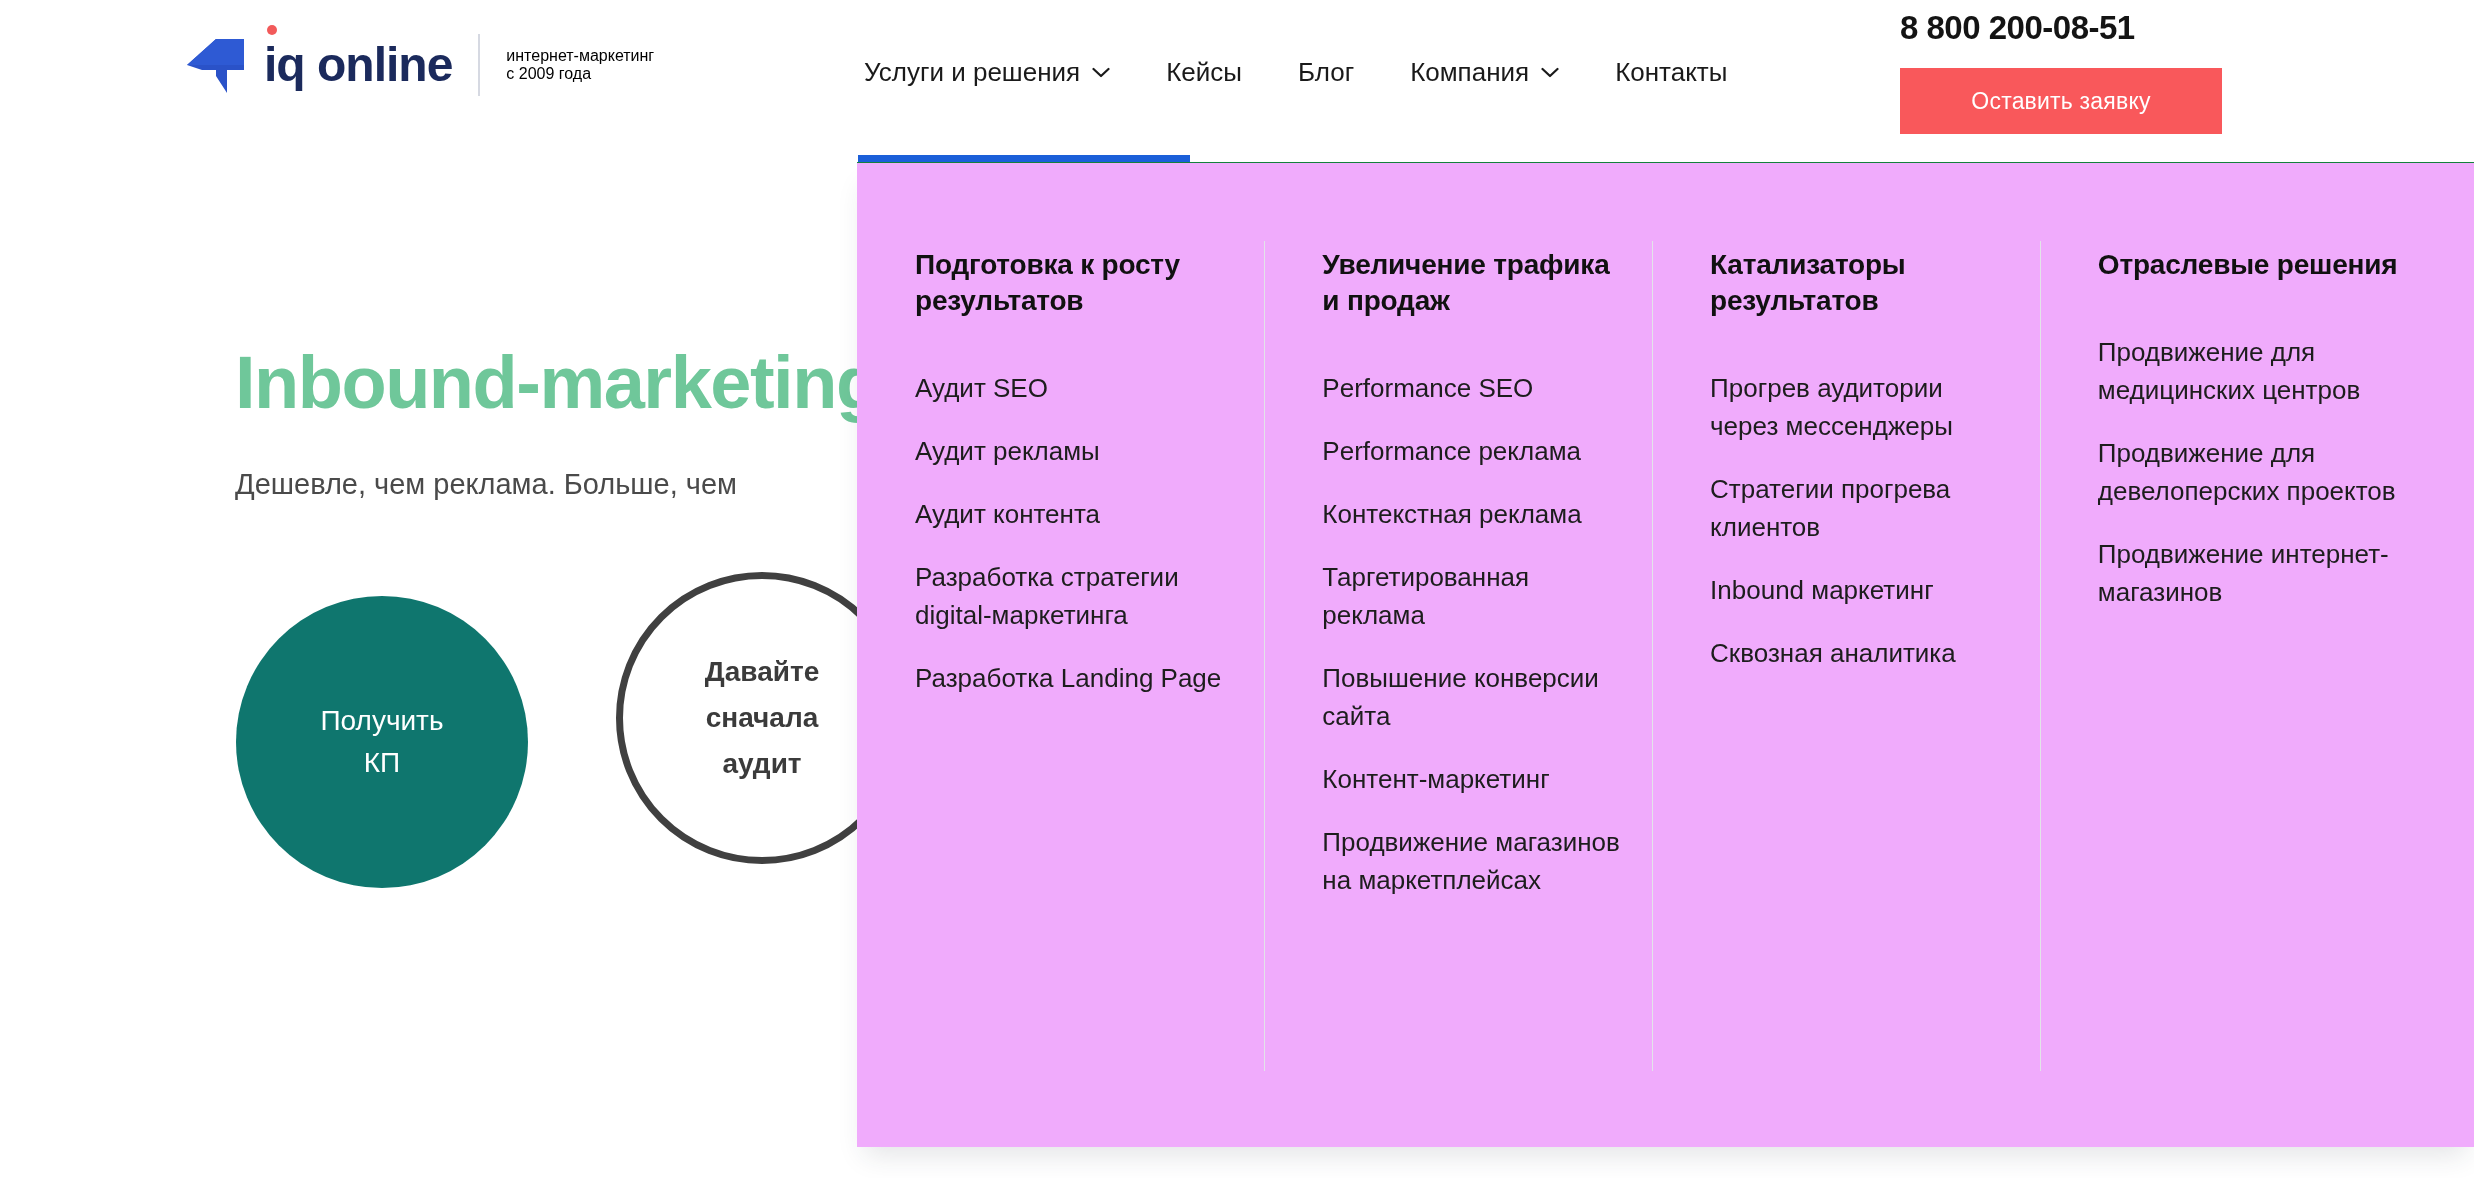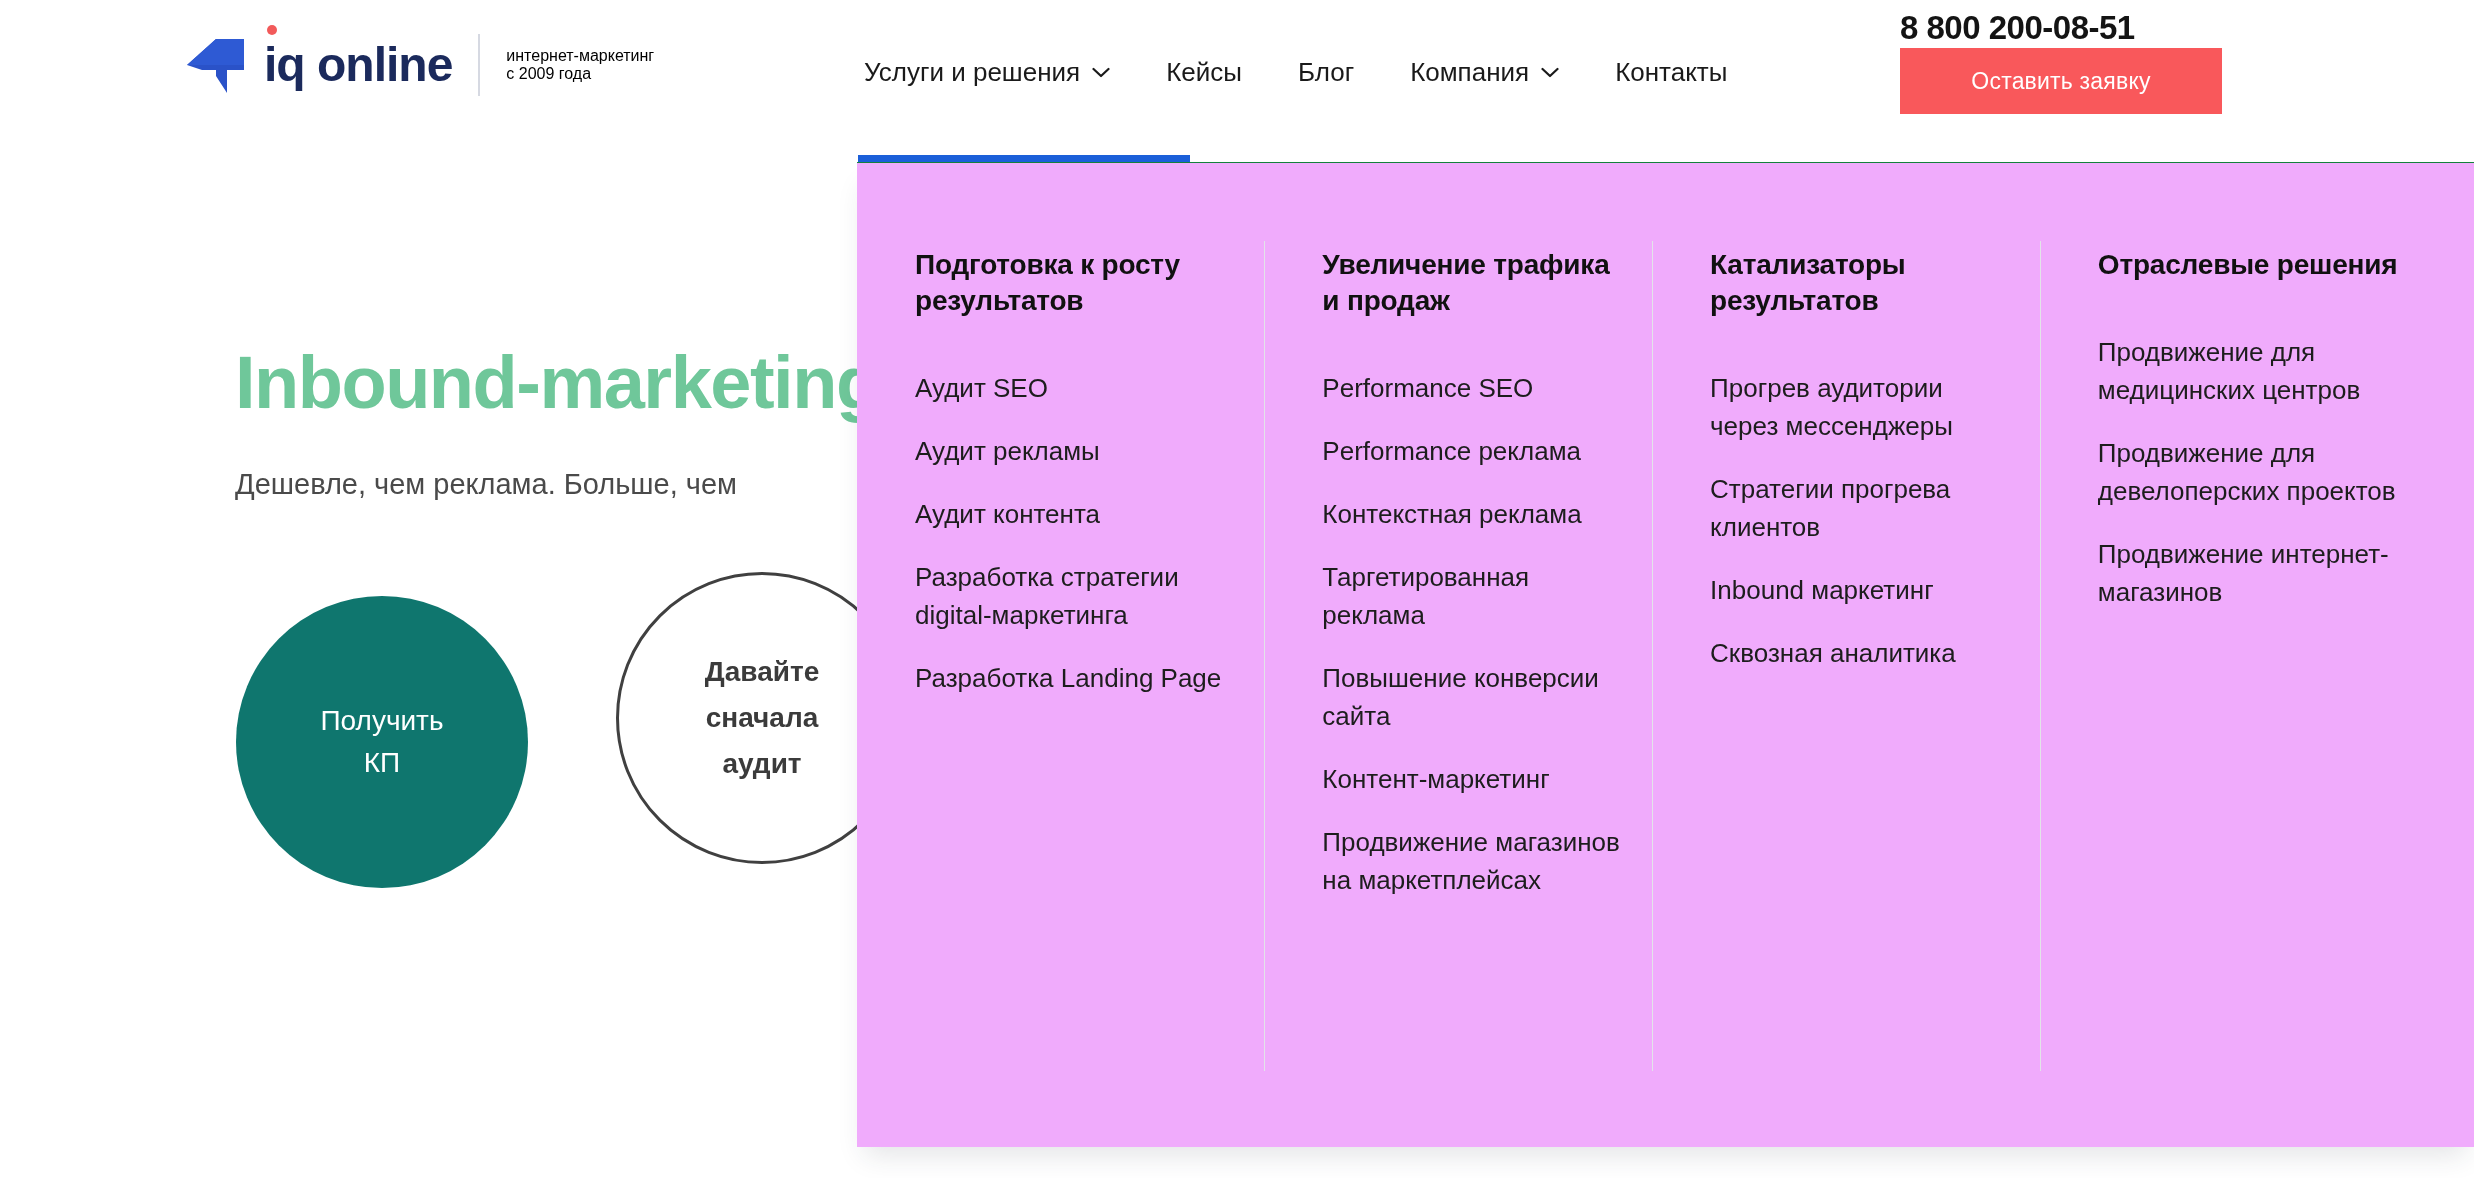--- a/index.html
+++ b/index.html
@@ -116,20 +116,21 @@
   #phone {
     font-size: 33px;
     font-weight: 700;
     color: #141414;
     letter-spacing: -0.5px;
     text-align: left;
     white-space: nowrap;
     line-height: 40px;
   }
   #cta-button {
+    margin-top: 20px;
     width: 322px;
     height: 66px;
     background: #f9585b;
     border: none;
     color: #ffffff;
     font-size: 23px;
     font-family: "Liberation Sans", sans-serif;
     cursor: pointer;
     display: flex;
     align-items: center;
@@ -176,21 +177,21 @@
     line-height: 42px;
     cursor: pointer;
   }
   #circle-outline {
     position: absolute;
     left: 616px;
     top: 412px;
     width: 292px;
     height: 292px;
     border-radius: 50%;
-    border: 3px solid #404040;
+    border: 7px solid #404040;
     background: transparent;
     display: flex;
     align-items: center;
     justify-content: center;
     text-align: center;
     color: #3b3b3b;
     font-size: 28px;
     font-weight: 700;
     line-height: 46px;
     cursor: pointer;

